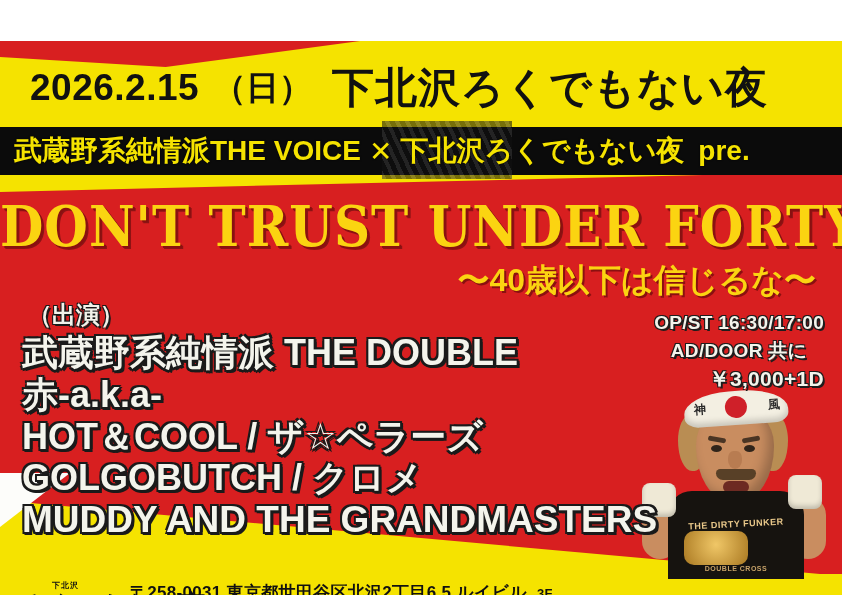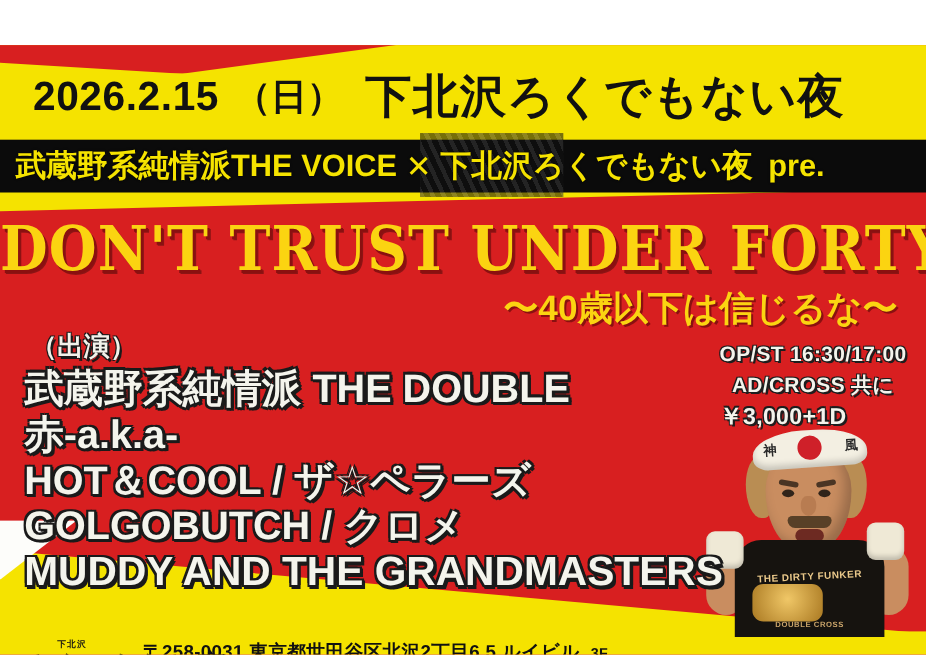--- a/index.html
+++ b/index.html
@@ -136,21 +136,21 @@
   
   .info {
     position:absolute; right:18px; top:268px; z-index:9;
     text-align:right;
     font-size:19px; font-weight:bold; color:#f4f4ec; line-height:1.45;
     letter-spacing:.3px;
     text-shadow:2px 2px 0 #1d1d1d, -1px -1px 0 #1d1d1d,
                 1px -1px 0 #1d1d1d, -1px 1px 0 #1d1d1d;
   }
   .info .l1,.info .l2 { text-align:center; }
-  .info .l3 { text-align:left; font-size:21px; }
+  .info .l3 { text-align:right; font-size:21px; }
 
   
   .photo {
     position:absolute; right:14px; top:338px;
     width:190px; height:200px; z-index:7; overflow:hidden;
   }
   .w-head {
     position:absolute; left:58px; top:28px; width:78px; height:94px;
     background:#c98d60; border-radius:46% 46% 44% 44%/40% 40% 58% 58%;
     box-shadow:inset -6px -6px 12px rgba(0,0,0,.25);
@@ -301,21 +301,21 @@
     <div class="lineup-label">（出演）</div>
     <div class="act">武蔵野系純情派 THE DOUBLE</div>
     <div class="act">赤-a.k.a-</div>
     <div class="act">HOT＆COOL / ザ☆ペラーズ</div>
     <div class="act">GOLGOBUTCH / クロメ</div>
     <div class="act big">MUDDY AND THE GRANDMASTERS</div>
   </div>
 
   <div class="info">
     <div class="l1">OP/ST 16:30/17:00</div>
-    <div class="l2">AD/CROSS 共に</div>
+    <div class="l2">AD/DOOR 共に</div>
     <div class="l3">￥3,000+1D</div>
   </div>
 
   <div class="photo">
     <div class="w-arm-l"></div>
     <div class="w-arm-r"></div>
     <div class="w-hair-l"></div>
     <div class="w-hair-r"></div>
     <div class="w-head"></div>
     <div class="w-brow-l"></div>

